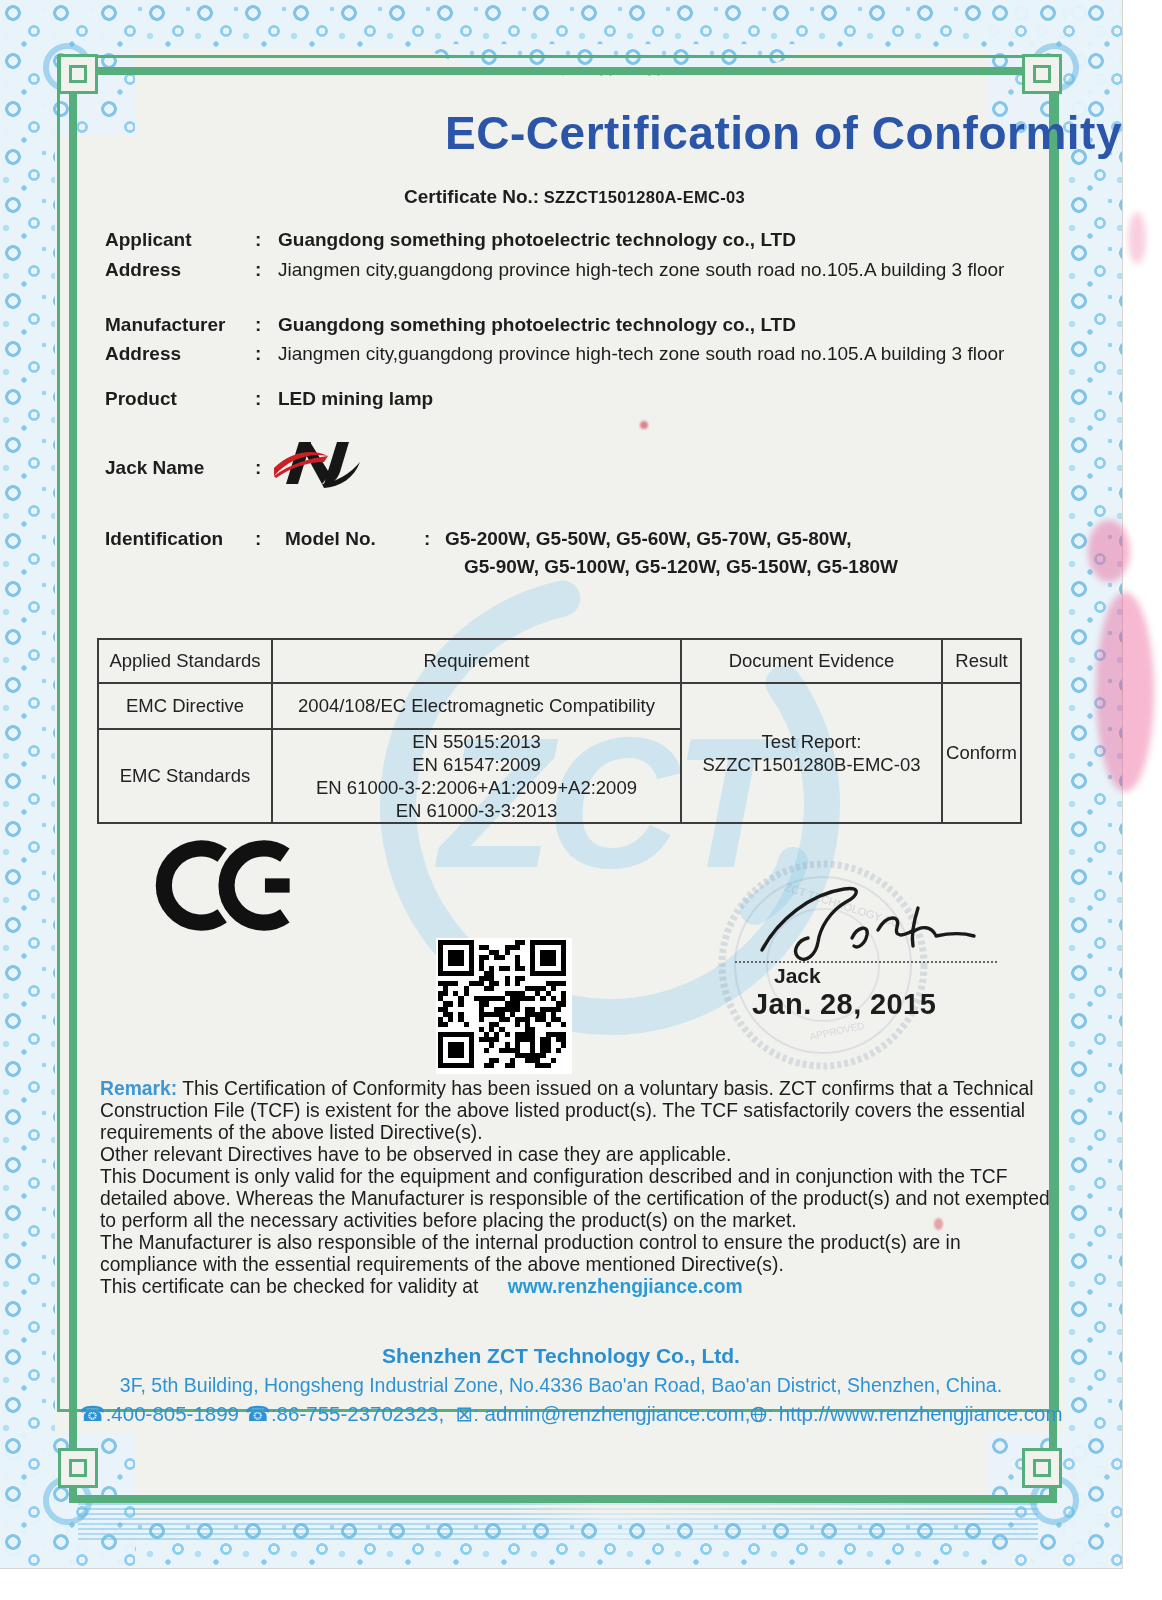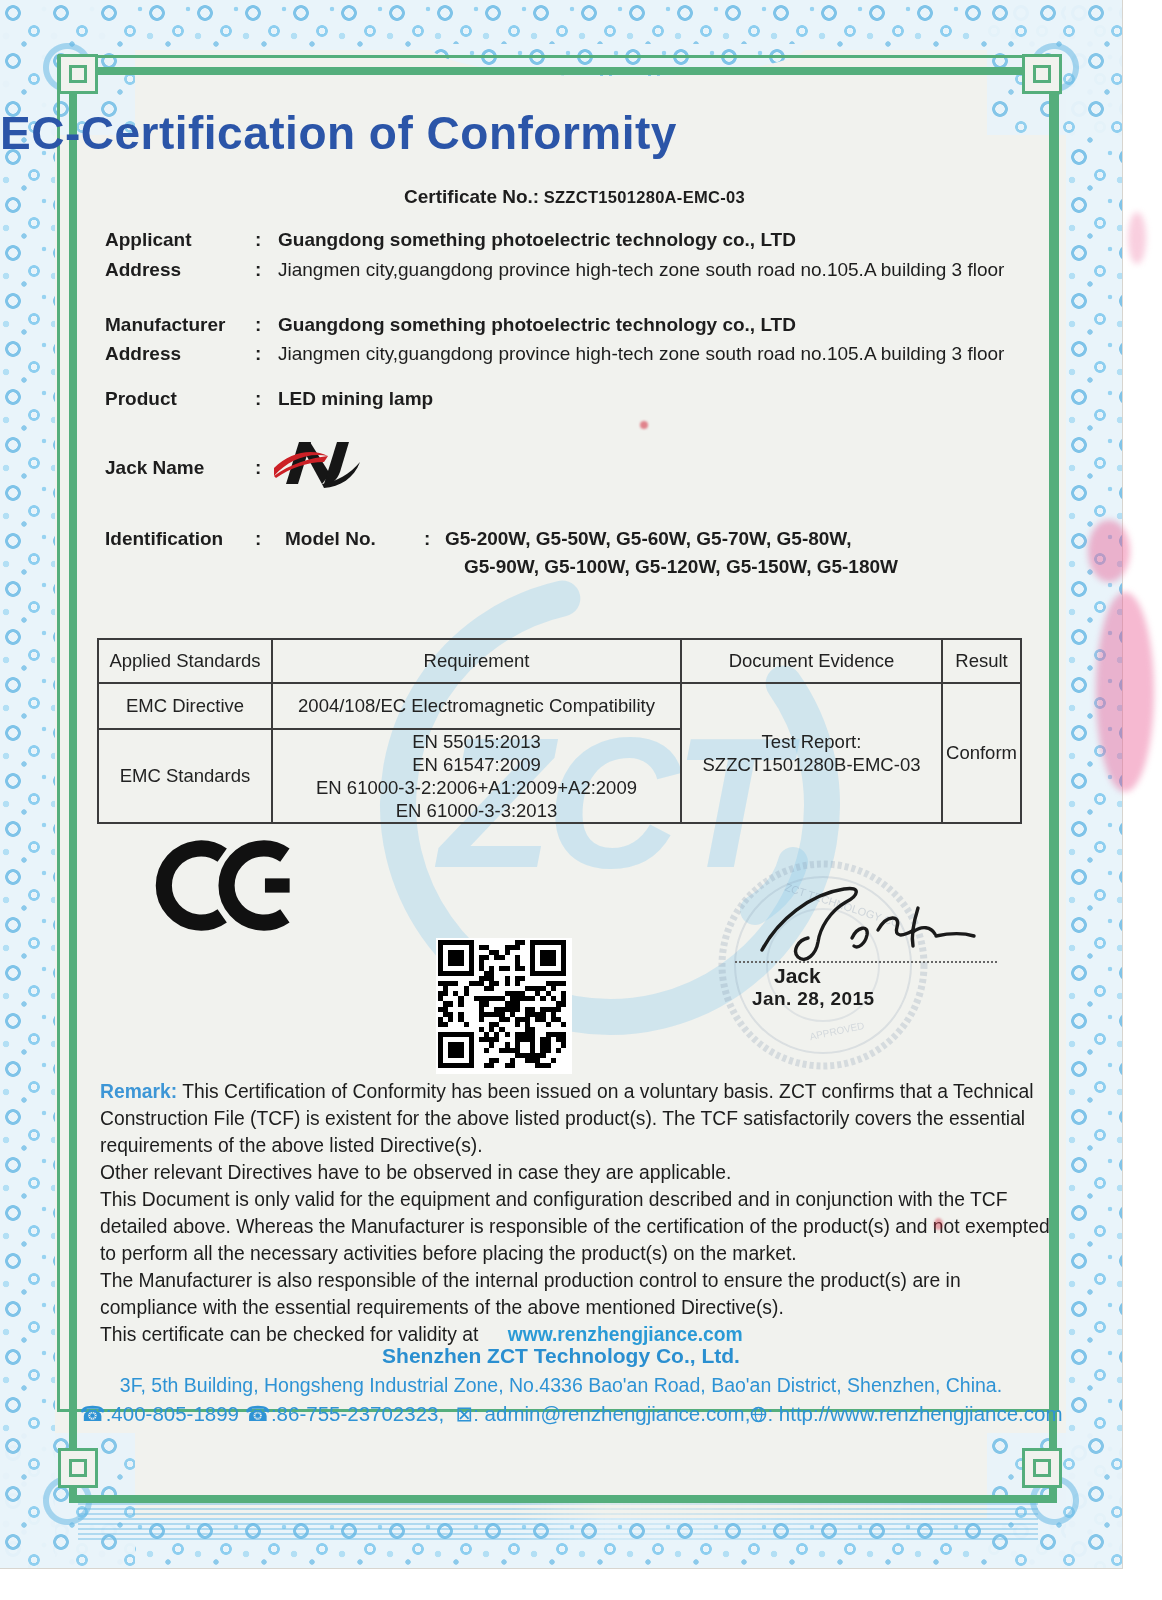--- a/index.html
+++ b/index.html
@@ -36,21 +36,21 @@
   
   .frame-thin{position:absolute;left:57px;top:55px;width:996px;height:1351px;border:3px solid #55ae7c;z-index:2;}
   .frame-thick{position:absolute;left:69px;top:67px;width:972px;height:1420px;border:8px solid #55ae7c;z-index:2;}
   .knot{position:absolute;width:34px;height:34px;border:3px solid #55ae7c;background:#f1f2ee;z-index:2;}
   .knot::after{content:"";position:absolute;left:8px;top:8px;width:12px;height:12px;border:3px solid #55ae7c;}
   
   .watermark{position:absolute;left:360px;top:555px;z-index:1;}
   .seal{position:absolute;left:716px;top:858px;z-index:1;opacity:.9;}
   
   .content{position:absolute;left:0;top:0;width:1162px;height:1600px;z-index:3;color:#1d1d1d;}
-  .title{position:absolute;left:0;top:106px;width:1122px;text-align:left;font-size:46px;font-weight:bold;color:#2b55a8;letter-spacing:.5px;}
+  .title{position:absolute;left:0;top:106px;width:1122px;text-align:right;font-size:46px;font-weight:bold;color:#2b55a8;letter-spacing:.5px;}
   .certline{position:absolute;left:0;top:186px;width:1122px;text-align:center;}
   .certline .lbl{font-size:19px;font-weight:bold;margin-left:27px;}
   .certline .val{font-size:16.5px;font-weight:bold;letter-spacing:.3px;}
   .row{position:absolute;white-space:nowrap;font-size:19px;}
   .row .lbl{position:absolute;left:105px;font-weight:bold;}
   .row .c1{position:absolute;left:255px;font-weight:bold;}
   .row .val{position:absolute;left:278px;}
   .bold{font-weight:bold;}
   .ident .ml{position:absolute;left:285px;font-weight:bold;}
   .ident .c2{position:absolute;left:424px;font-weight:bold;}
@@ -68,23 +68,23 @@
   .stable .std-lines{line-height:23px;}
   .evid{grid-column:3;grid-row:2/4;}
   .resu{grid-column:4;grid-row:2/4;}
   
   .ce{position:absolute;left:150px;top:836px;}
   .qr{position:absolute;left:436px;top:938px;width:132px;height:132px;background:#fff;padding:2px;}
   .sigblock{position:absolute;left:730px;top:880px;width:290px;height:130px;}
   .sig-script{position:absolute;left:10px;top:0px;}
   .sig-line{position:absolute;left:5px;top:81px;width:262px;border-top:2px dotted #666;}
   .sig-name{position:absolute;left:44px;top:84px;font-weight:bold;font-size:21px;}
-  .sig-date{position:absolute;left:22px;top:108px;font-weight:bold;font-size:19px;letter-spacing:.4px;}
-  
-  .remark{position:absolute;left:100px;top:1078px;width:950px;font-size:19.3px;line-height:27px;}
+  .sig-date{position:absolute;left:22px;top:108px;font-weight:bold;font-size:29px;letter-spacing:.4px;}
+  
+  .remark{position:absolute;left:100px;top:1078px;width:950px;font-size:19.3px;line-height:22px;}
   .remark p{margin:0;}
   .remark .rlabel{color:#3d96d6;font-weight:bold;}
   .remark .rlink{color:#2a9ad6;font-weight:bold;margin-left:24px;}
   
   .footer{position:absolute;left:0;top:1344px;width:1122px;text-align:center;color:#2e93d5;}
   .f-company{font-size:21px;font-weight:bold;color:#2a8fd0;}
   .f-address{font-size:19.5px;margin-top:6px;}
   .f-contacts{position:absolute;left:-20px;top:58px;width:1182px;font-size:20.5px;white-space:nowrap;}
   .f-contacts .icon{font-size:21px;}
   .globe-svg{vertical-align:-2px;}

